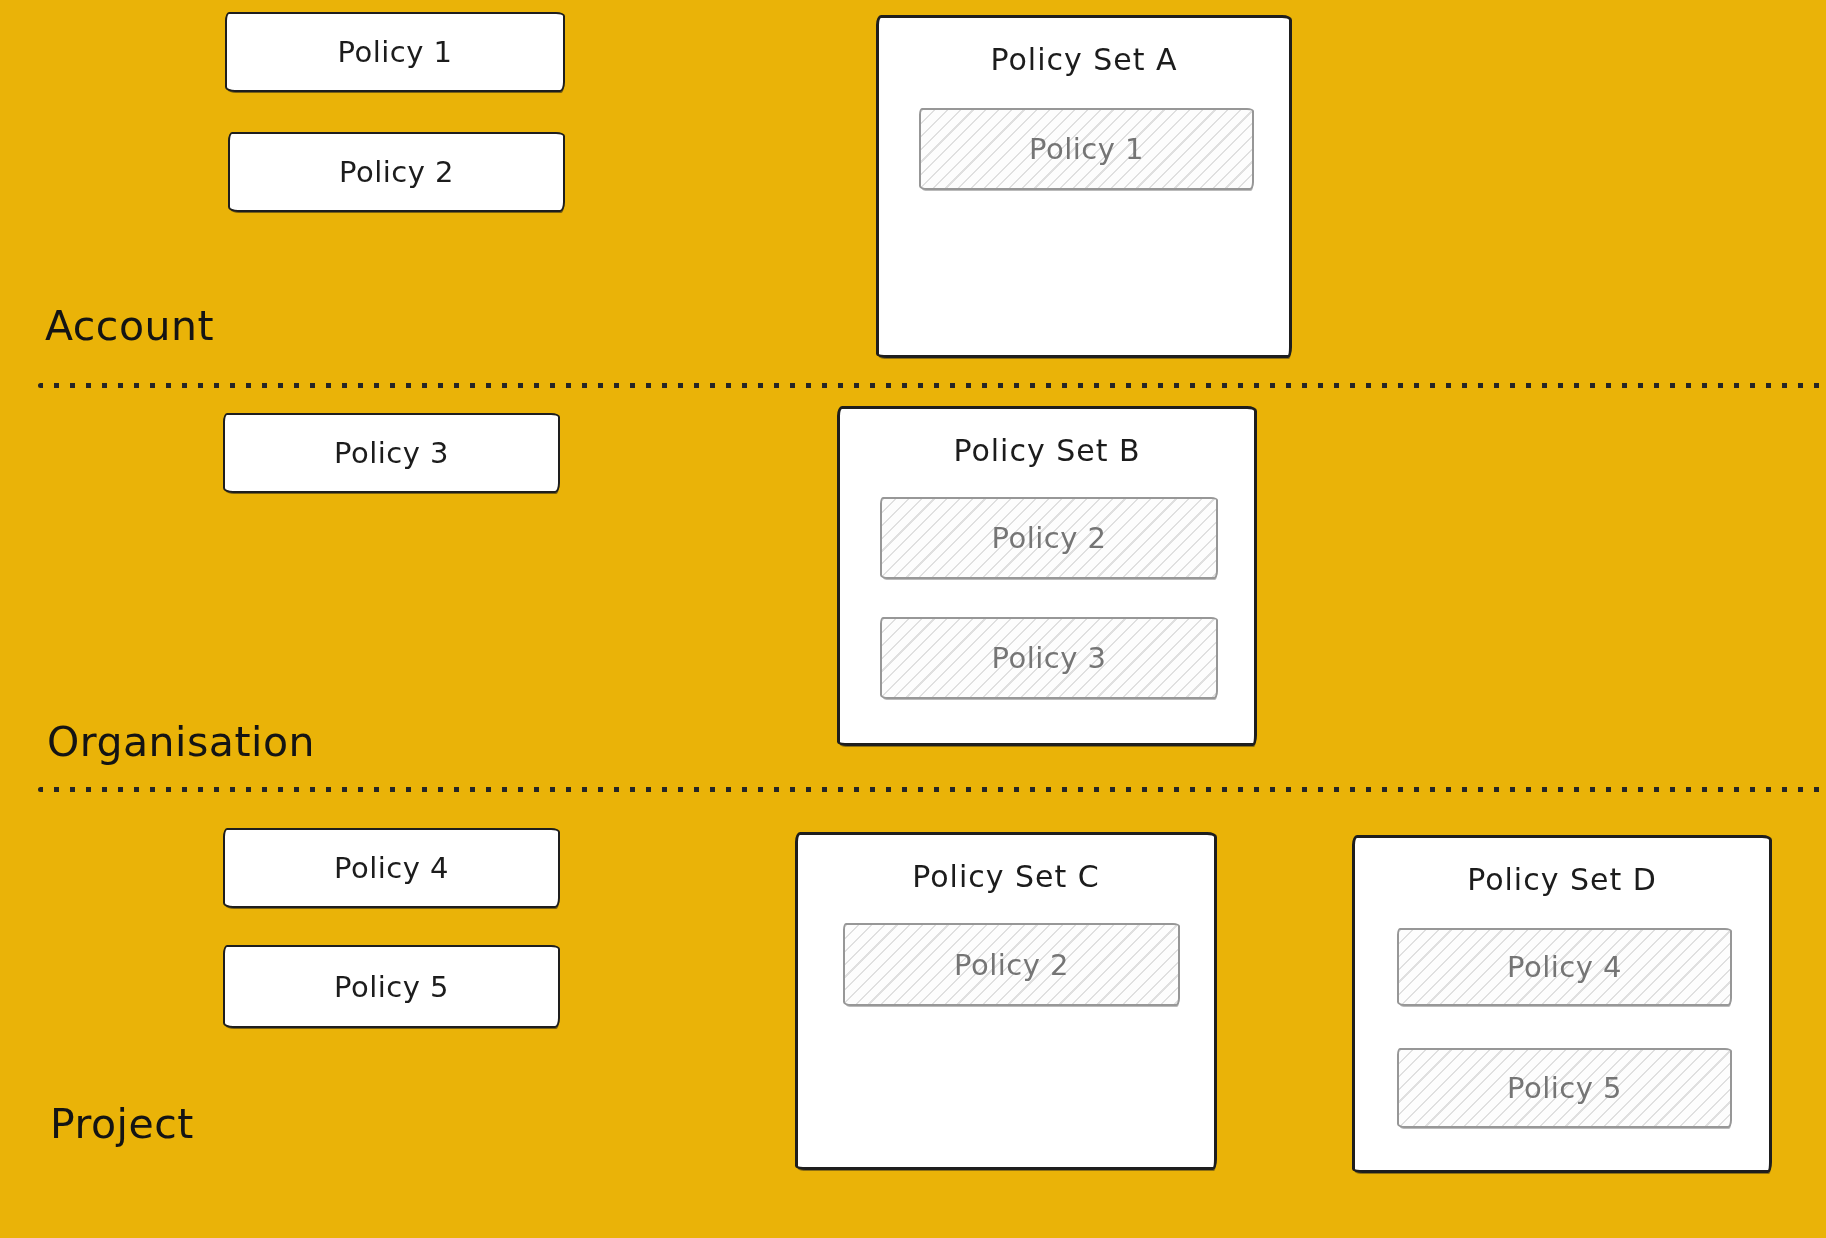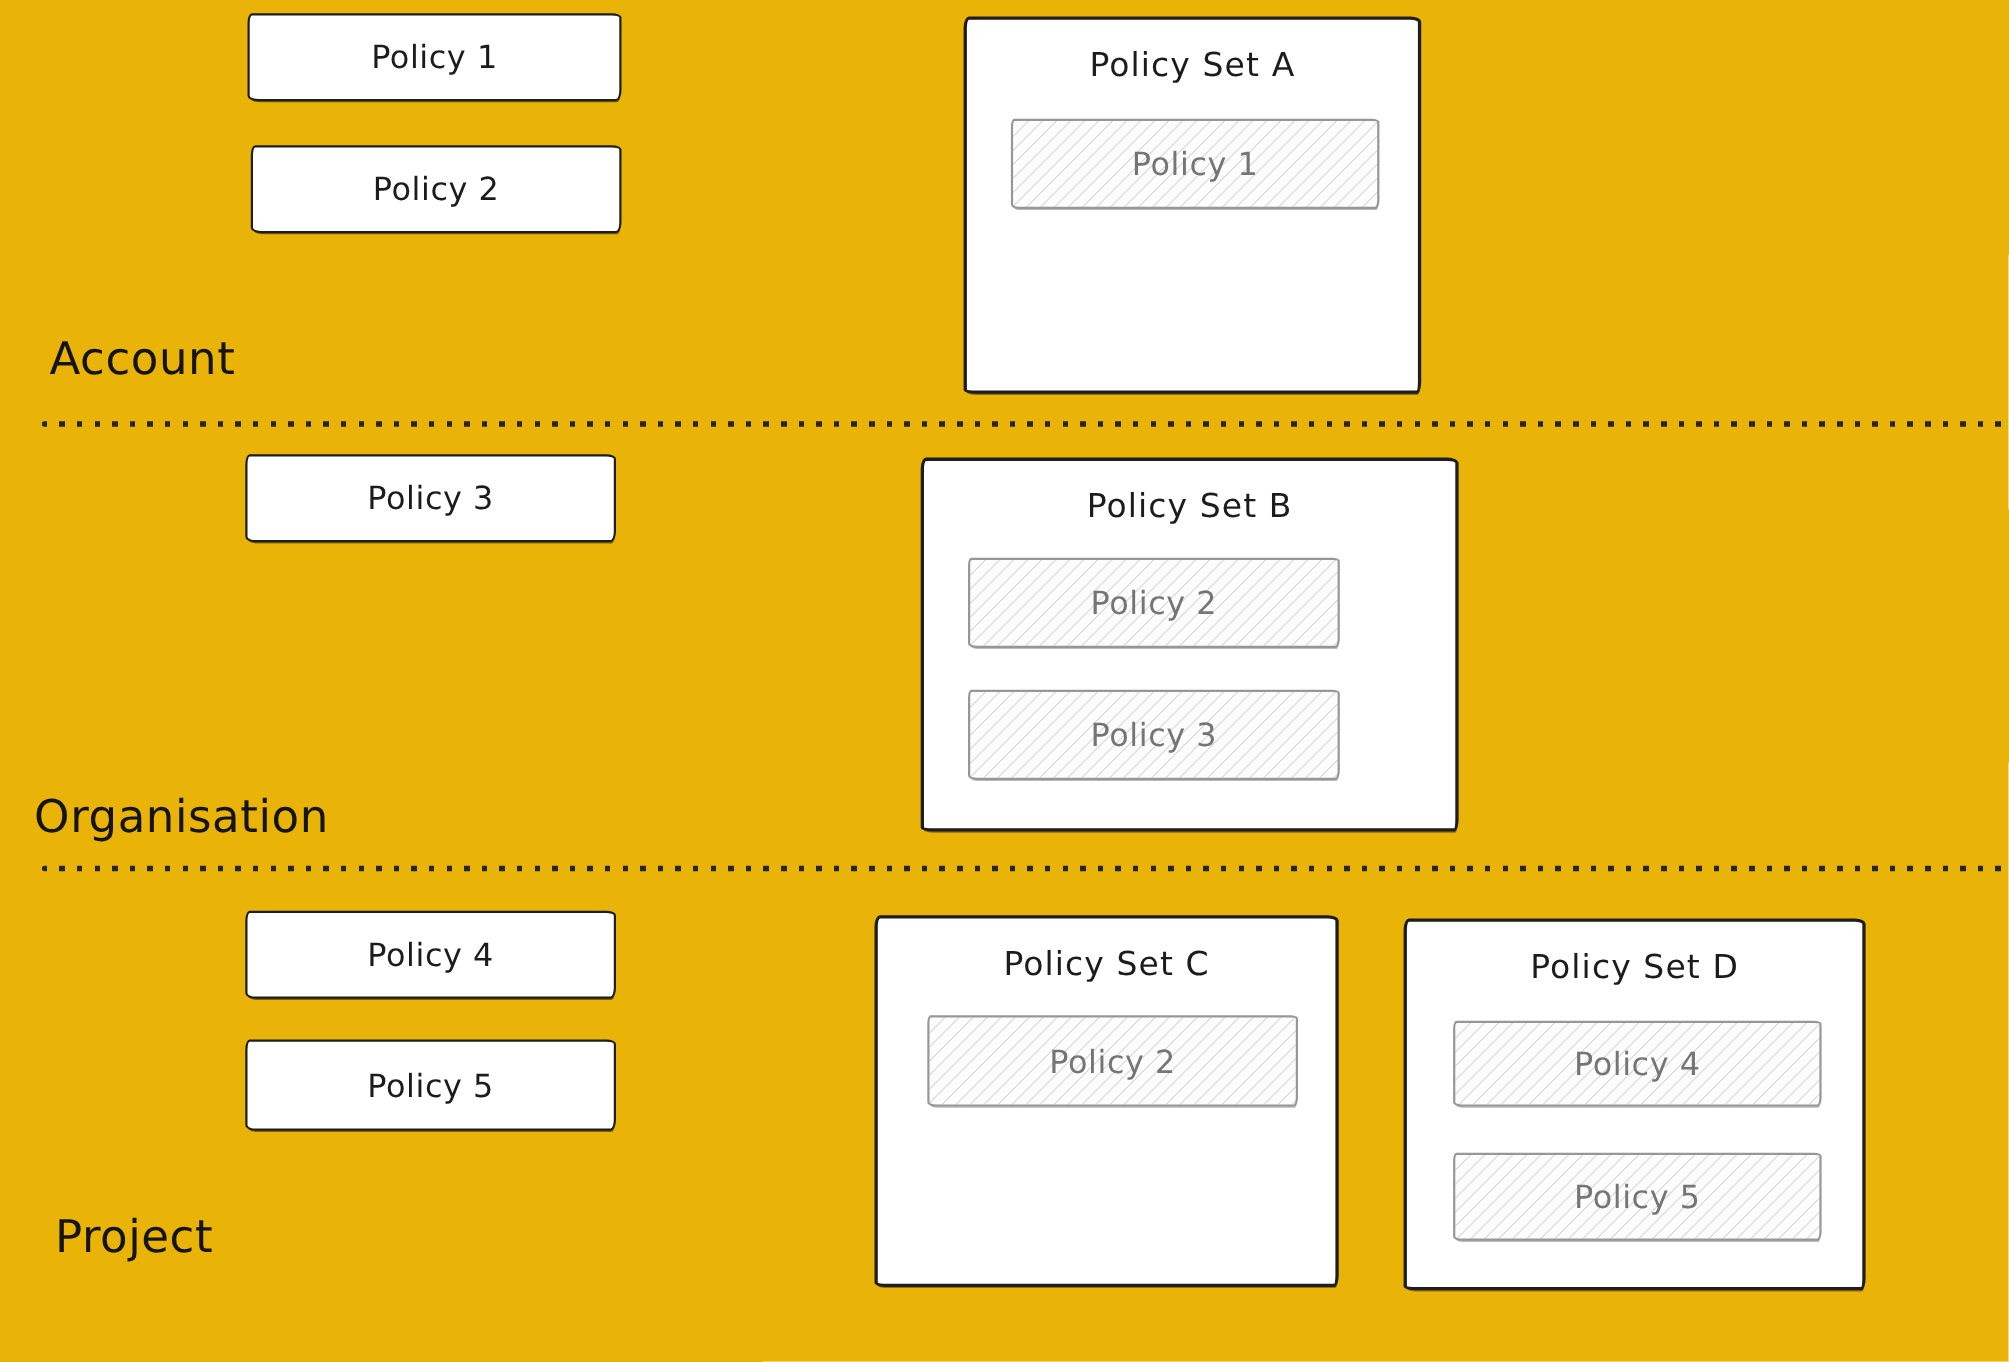--- a/index.html
+++ b/index.html
@@ -100,40 +100,40 @@
     <div class="set-title">Policy Set A</div>
     <div class="member" style="left:40px; top:90px; width:335px; height:82px;">Policy 1</div>
   </div>
 
   <div class="level-label" style="left:45px; top:302px;">Account</div>
 
   <div class="divider" style="left:38px; top:383px; width:1788px;"></div>
 
   <div class="policy-box" style="left:223px; top:413px; width:337px; height:80px;">Policy 3</div>
 
-  <div class="policy-set" style="left:837px; top:416px; width:489px; height:340px;">
+  <div class="policy-set" style="left:837px; top:406px; width:420px; height:340px;">
     <div class="set-title">Policy Set B</div>
     <div class="member" style="left:40px; top:88px; width:338px; height:82px;">Policy 2</div>
     <div class="member" style="left:40px; top:208px; width:338px; height:82px;">Policy 3</div>
   </div>
 
-  <div class="level-label" style="left:31px; top:718px;">Organisation</div>
+  <div class="level-label" style="left:47px; top:718px;">Organisation</div>
 
   <div class="divider" style="left:38px; top:787px; width:1788px;"></div>
 
   <div class="policy-box" style="left:223px; top:828px; width:337px; height:80px;">Policy 4</div>
 
   <div class="policy-box" style="left:223px; top:945px; width:337px; height:83px;">Policy 5</div>
 
   <div class="policy-set" style="left:795px; top:832px; width:422px; height:338px;">
     <div class="set-title">Policy Set C</div>
     <div class="member" style="left:45px; top:88px; width:337px; height:83px;">Policy 2</div>
   </div>
 
-  <div class="policy-set" style="left:1276px; top:835px; width:420px; height:338px;">
+  <div class="policy-set" style="left:1352px; top:835px; width:420px; height:338px;">
     <div class="set-title">Policy Set D</div>
     <div class="member" style="left:42px; top:90px; width:335px; height:78px;">Policy 4</div>
     <div class="member" style="left:42px; top:210px; width:335px; height:80px;">Policy 5</div>
   </div>
 
   <div class="level-label" style="left:50px; top:1100px;">Project</div>
 
 </div>
 
 </body></html>

